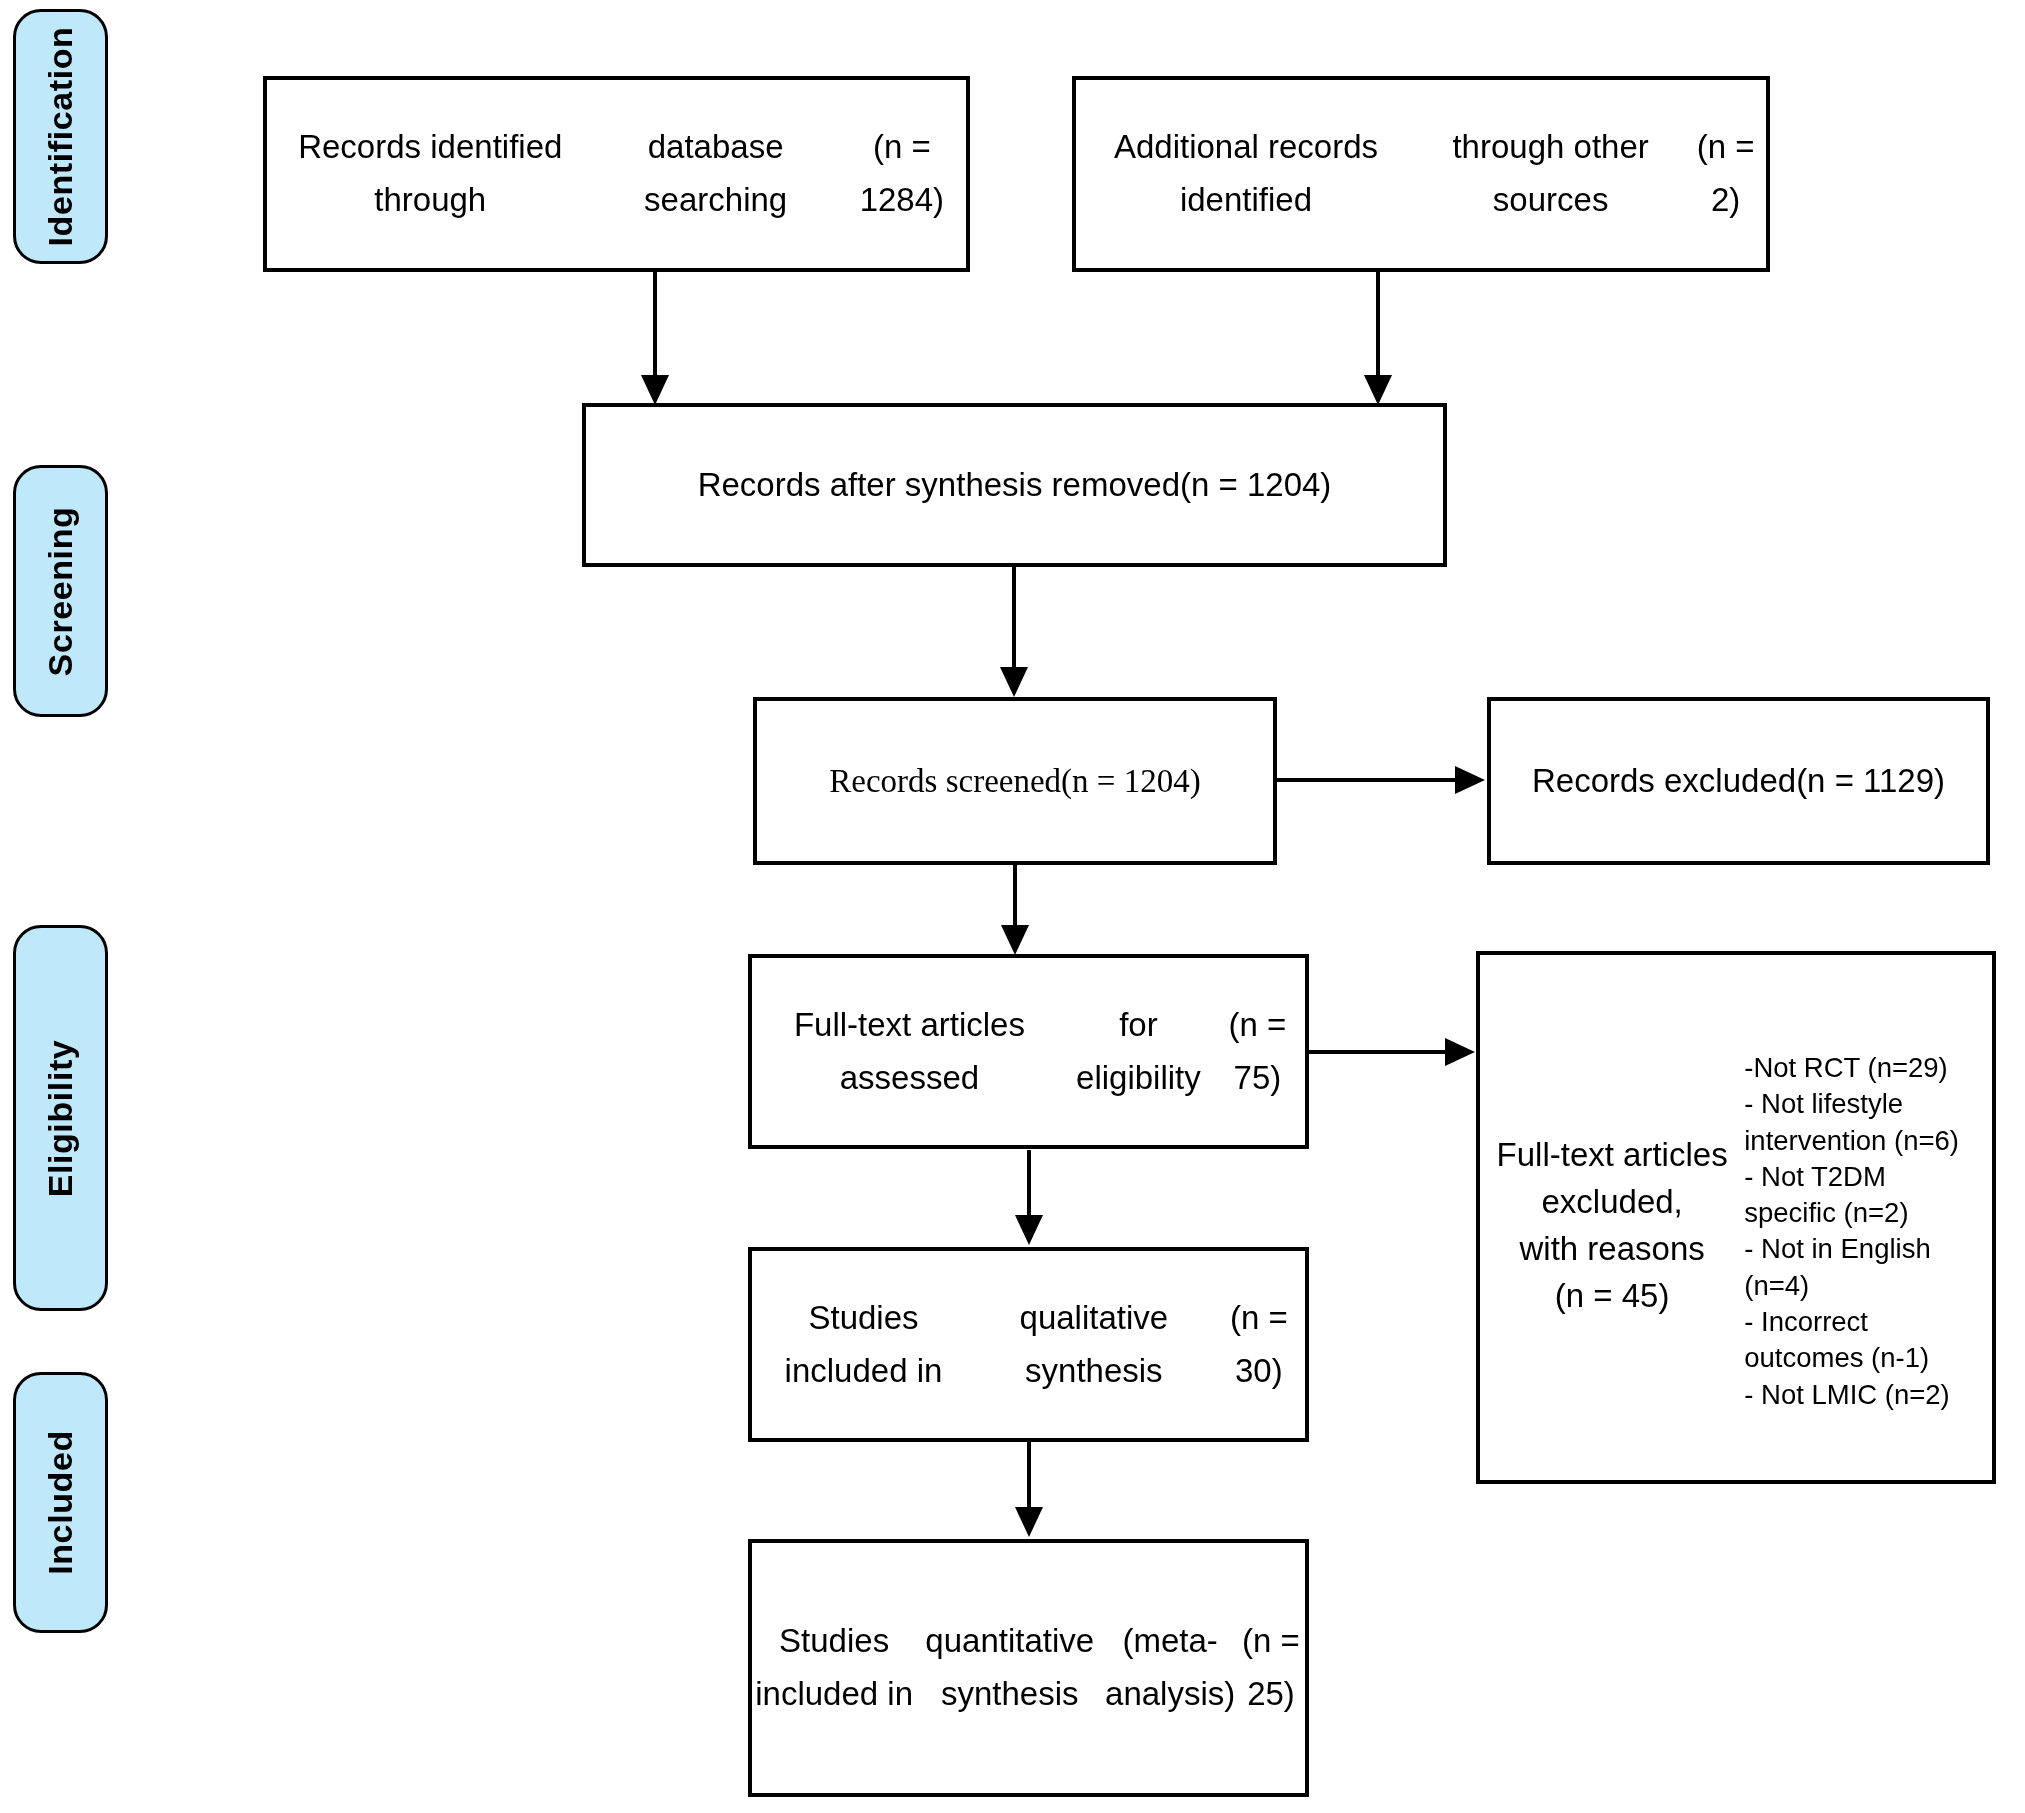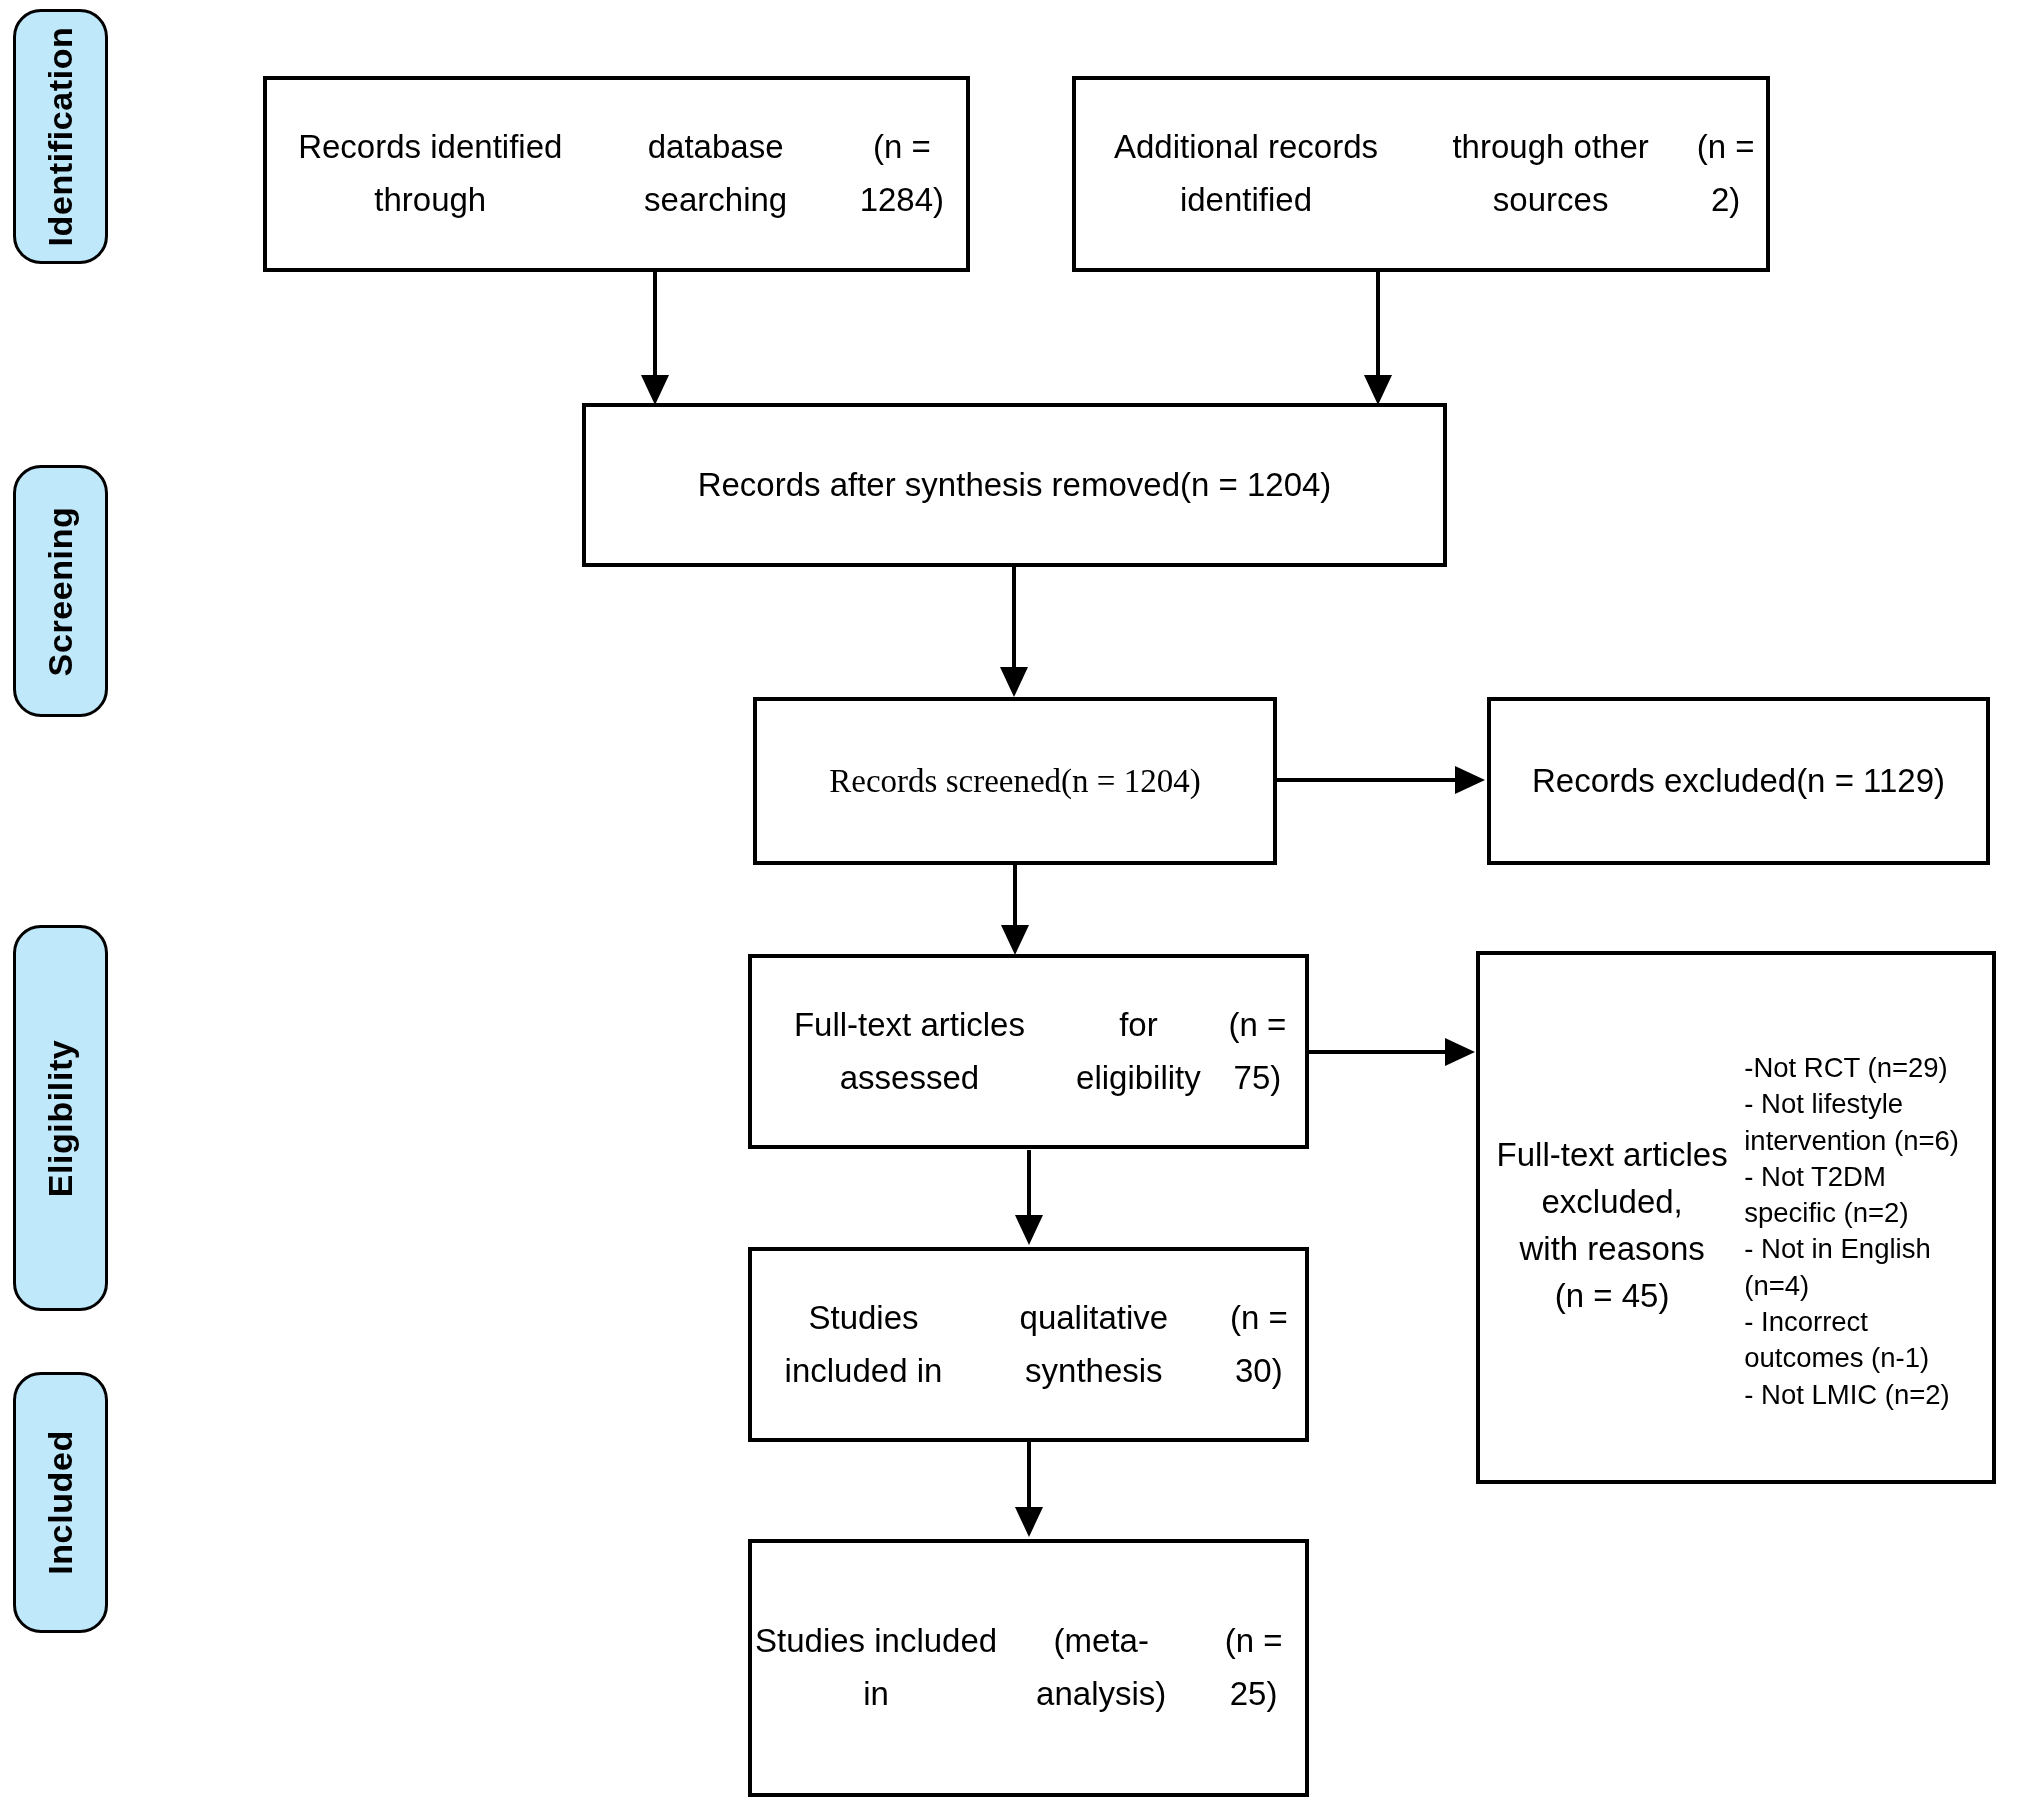--- a/index.html
+++ b/index.html
@@ -135,18 +135,19 @@
     <span class="line">Studies included in</span>
     <span class="line">qualitative synthesis</span>
     <span class="line">(n = 30)</span>
   </div>
 
   <div class="vline" style="left:1027px;top:1442px;height:68px;"></div>
   <div class="tri-down" style="left:1015px;top:1507px;"></div>
 
   <div class="fbox" style="left:748px;top:1539px;width:561px;height:258px;">
     <span class="line">Studies included in</span>
+    <span class="line">quantitative synthesis</span>
     <span class="line">(meta-analysis)</span>
     <span class="line">(n = 25)</span>
   </div>
 
 </div>
 
 
 </body></html>

